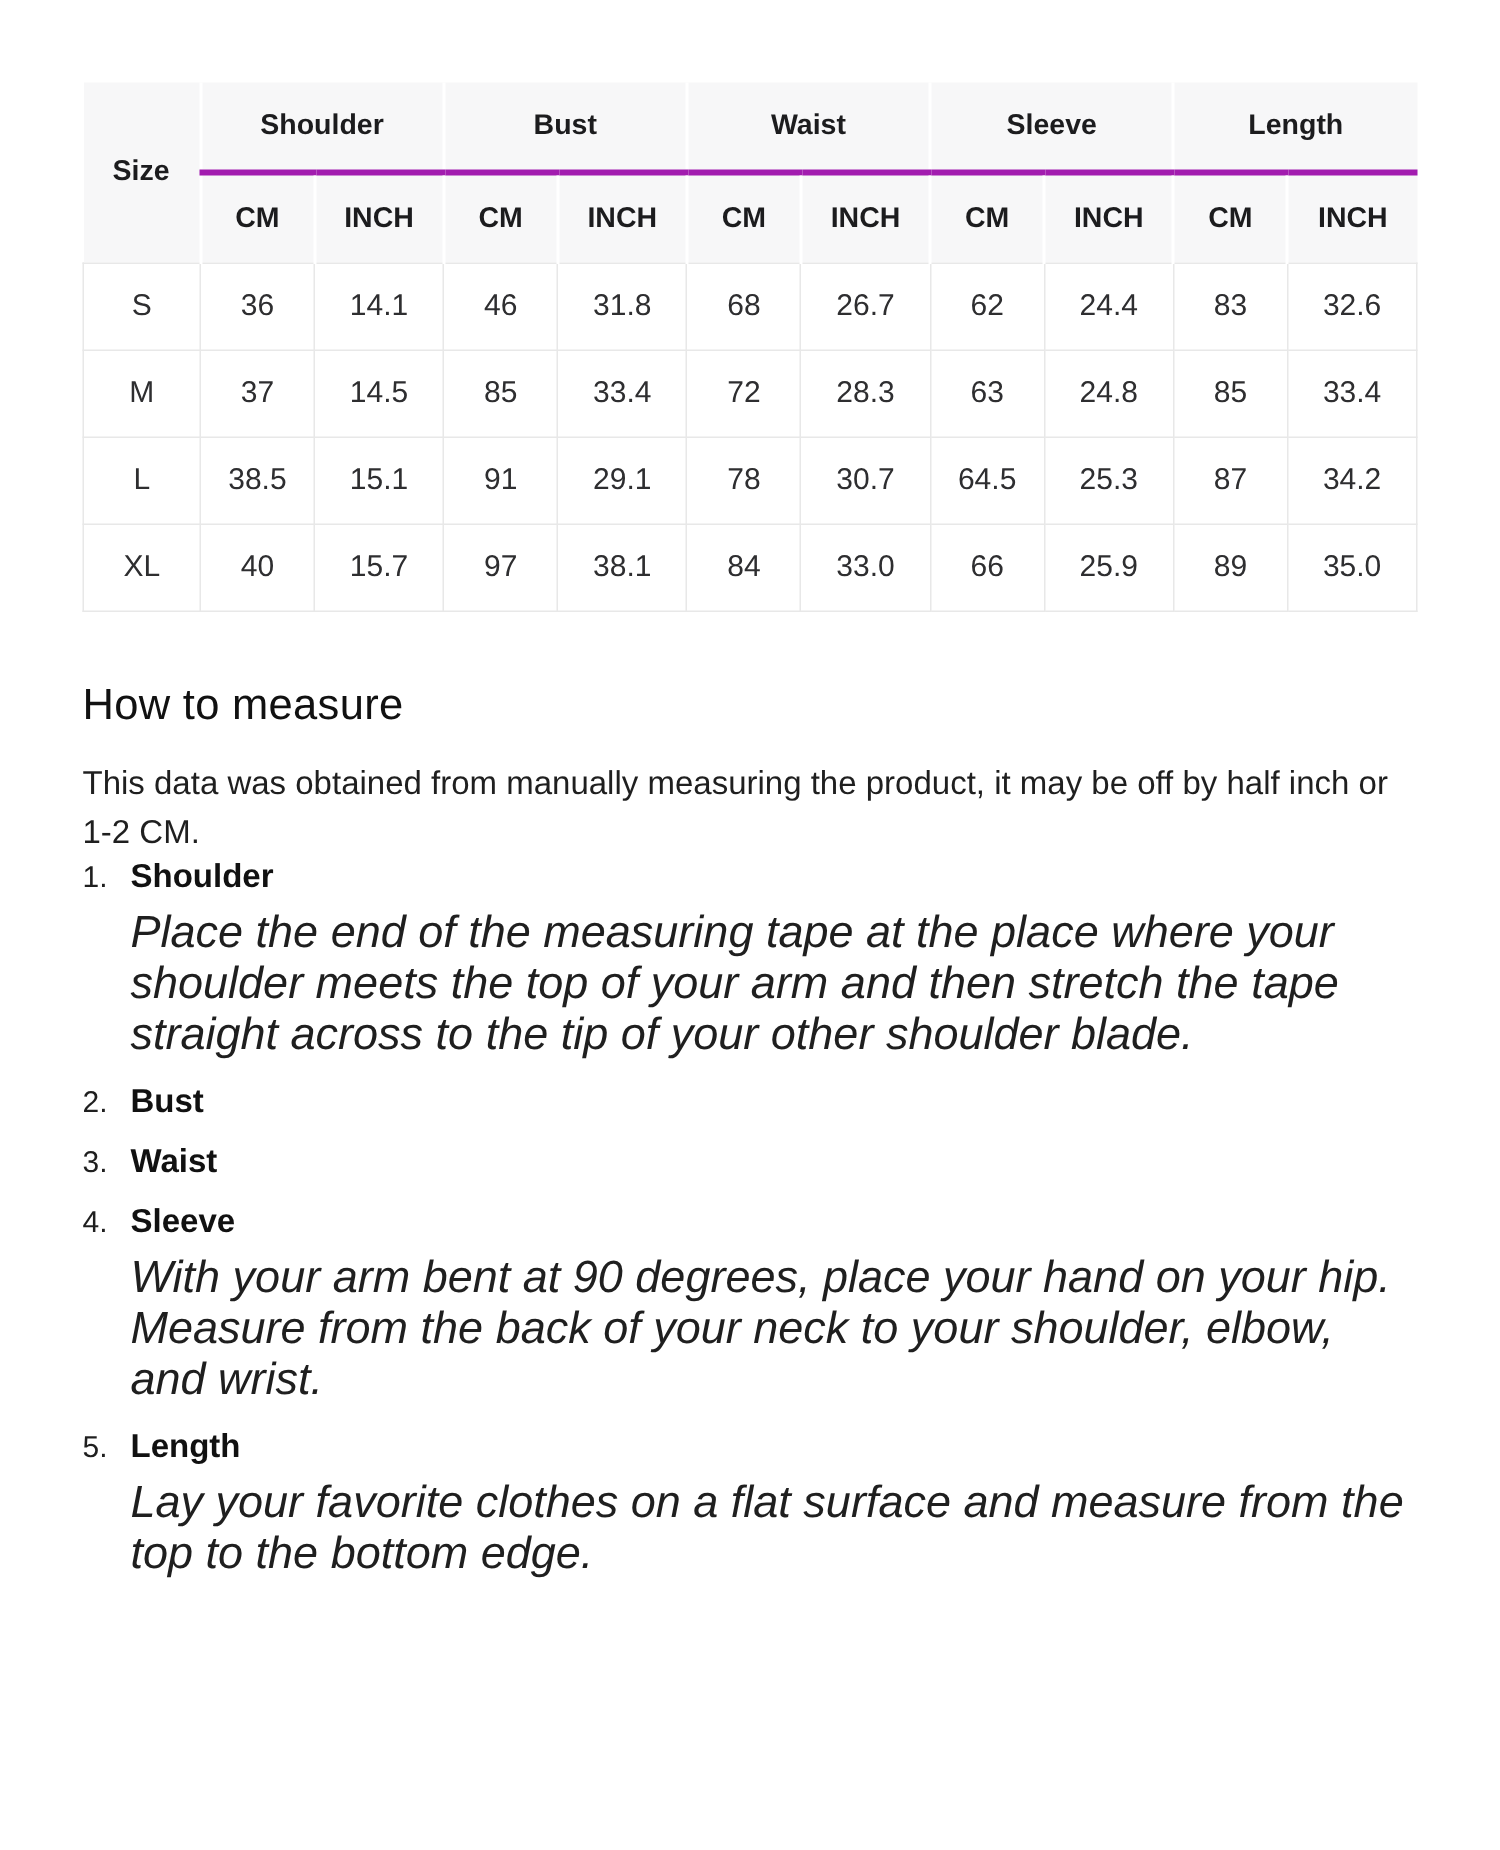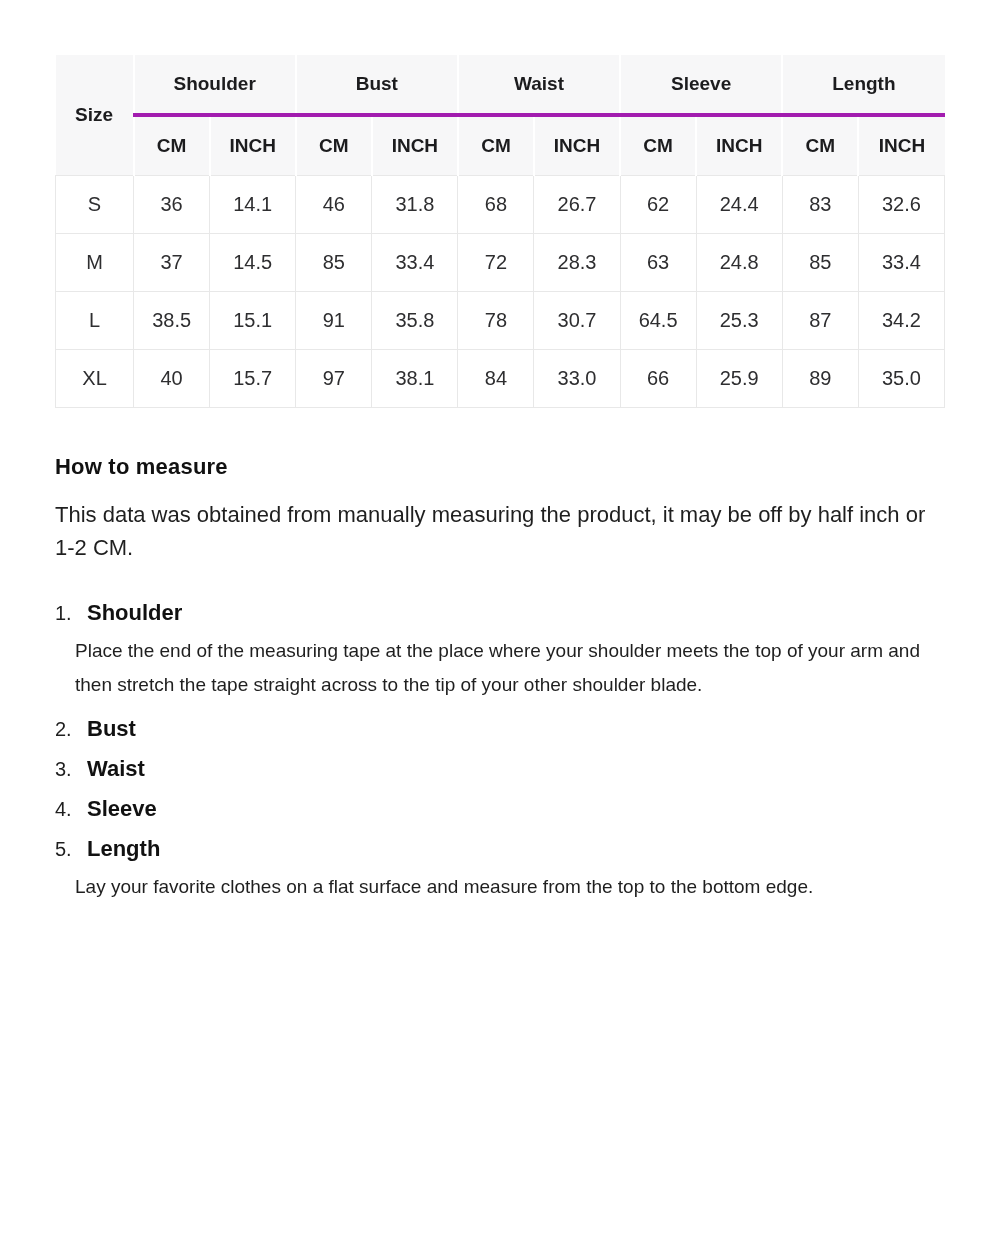--- a/index.html
+++ b/index.html
@@ -41,53 +41,53 @@
     background: #ffffff;
     border: 1px solid #e8e8e8;
     font-size: 20px;
     font-weight: 400;
     color: #2e2e30;
     vertical-align: middle;
   }
 
   
   .htm-title {
-    font-size: 22px;
-    font-weight: 700;
+    font-size: 29px;
+    font-weight: 400;
     color: #111111;
     margin-bottom: 18px;
     letter-spacing: 0.2px;
   }
   .htm-intro {
     font-size: 22px;
     line-height: 33px;
     color: #1f1f1f;
     max-width: 885px;
-    margin-bottom: 36px;
   }
   .step { margin-bottom: 14px; }
   .step-head { display: flex; align-items: baseline; margin-bottom: 8px; }
   .step-num {
     display: inline-block;
     width: 32px;
     flex: 0 0 32px;
     font-size: 20px;
     color: #1f1f1f;
   }
   .step-term {
     font-size: 22px;
     font-weight: 700;
     color: #111111;
   }
   .step-desc {
-    font-size: 19px;
+    font-size: 30px;
     line-height: 34px;
     color: #1f1f1f;
-    margin: 0 0 12px 20px;
+    margin: 0 0 12px 32px;
     max-width: 858px;
+    font-style: italic;
   }
 </style>
 </head>
 <body>
 
 <table class="size-chart">
   <colgroup>
     <col class="c-size">
     <col class="c-cm">
       <col class="c-inch">
@@ -147,21 +147,21 @@
       <td>63</td>
       <td>24.8</td>
       <td>85</td>
       <td>33.4</td>
     </tr>
     <tr>
       <td>L</td>
       <td>38.5</td>
       <td>15.1</td>
       <td>91</td>
-      <td>35.8</td>
+      <td>29.1</td>
       <td>78</td>
       <td>30.7</td>
       <td>64.5</td>
       <td>25.3</td>
       <td>87</td>
       <td>34.2</td>
     </tr>
     <tr>
       <td>XL</td>
       <td>40</td>
@@ -203,20 +203,21 @@
       <span class="step-num">3.</span>
       <span class="step-term">Waist</span>
     </div>
   </div>
 
   <div class="step">
     <div class="step-head">
       <span class="step-num">4.</span>
       <span class="step-term">Sleeve</span>
     </div>
+    <p class="step-desc">With your arm bent at 90 degrees, place your hand on your hip. Measure from the back of your neck to your shoulder, elbow, and wrist.</p>
   </div>
 
   <div class="step">
     <div class="step-head">
       <span class="step-num">5.</span>
       <span class="step-term">Length</span>
     </div>
     <p class="step-desc">Lay your favorite clothes on a flat surface and measure from the top to the bottom edge.</p>
   </div>
 

